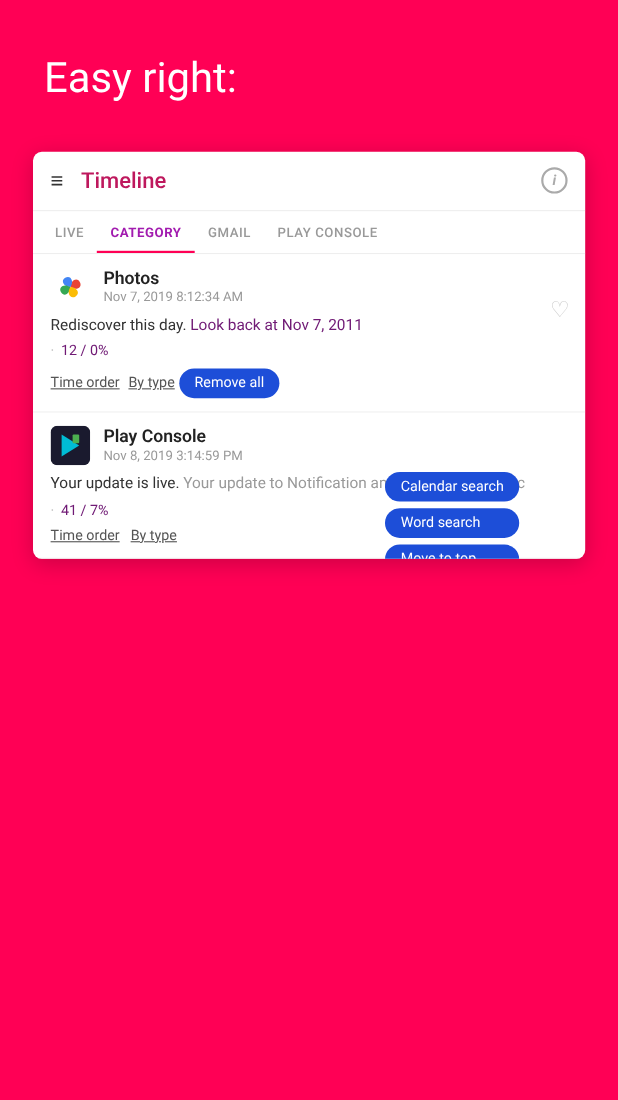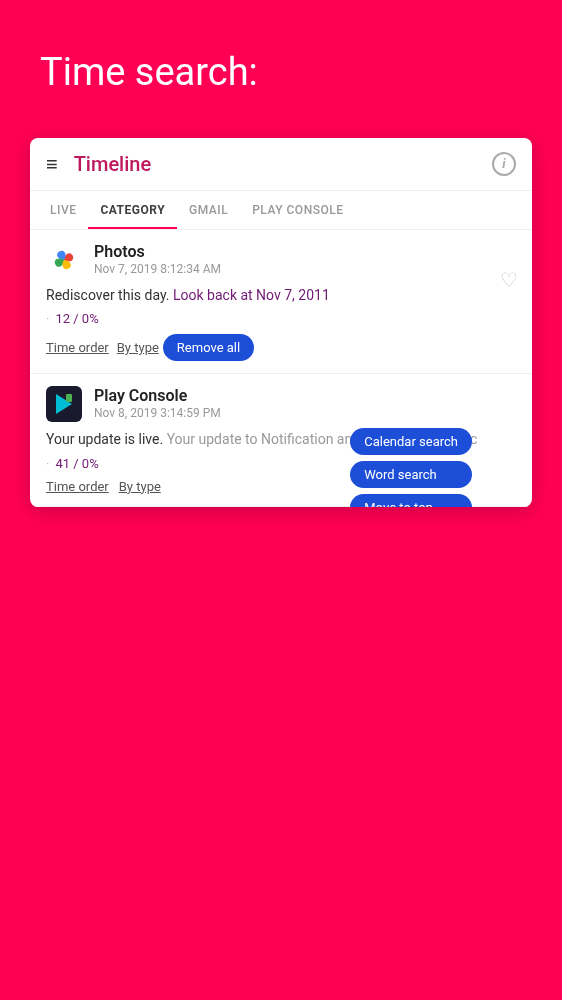--- a/index.html
+++ b/index.html
@@ -85,21 +85,21 @@
       padding: 12px 12px;
       font-size: 12px;
       font-weight: 500;
       color: #999;
       cursor: pointer;
       letter-spacing: 0.5px;
       position: relative;
     }
 
     .tab-item.active {
-      color: #404040;
+      color: #a21caf;
       font-weight: 700;
     }
 
     .tab-item.active::after {
       content: '';
       position: absolute;
       bottom: 0;
       left: 0;
       right: 0;
       height: 2px;
@@ -211,21 +211,21 @@
     }
 
     .card-wrapper {
       position: relative;
     }
   </style>
 </head>
 <body>
 
 <div class="hero-section">
-  <div class="hero-title">Time search:</div>
+  <div class="hero-title">Easy right:</div>
 </div>
 
 <div class="card-wrapper">
   <div class="app-card">
 
     <div class="app-header">
       <div class="hamburger-icon">≡</div>
       <div class="app-title">Timeline</div>
       <div class="info-icon">i</div>
     </div>
@@ -291,21 +291,21 @@
           <div class="app-name">Play Console</div>
           <div class="app-timestamp">Nov 8, 2019 3:14:59 PM</div>
         </div>
       </div>
 
       <div class="item-content">
         <span>Your update is live.</span>
         <span style="color:#999;">Your update to Notification announcer - ByVoice, c</span>
       </div>
 
-      <div class="item-stats">41 / 0%</div>
+      <div class="item-stats">41 / 7%</div>
 
       <div style="display:flex; align-items:center; gap:10px; margin-top:4px;">
         <span class="action-link">Time order</span>
         <span class="action-link">By type</span>
       </div>
 
       <div style="position:absolute; right:60px; top:54px; display:flex; flex-direction:column; gap:6px; z-index:10;">
         <div class="tooltip-pill">Calendar search</div>
         <div class="tooltip-pill">Word search</div>
         <div class="tooltip-pill">Move to top</div>

